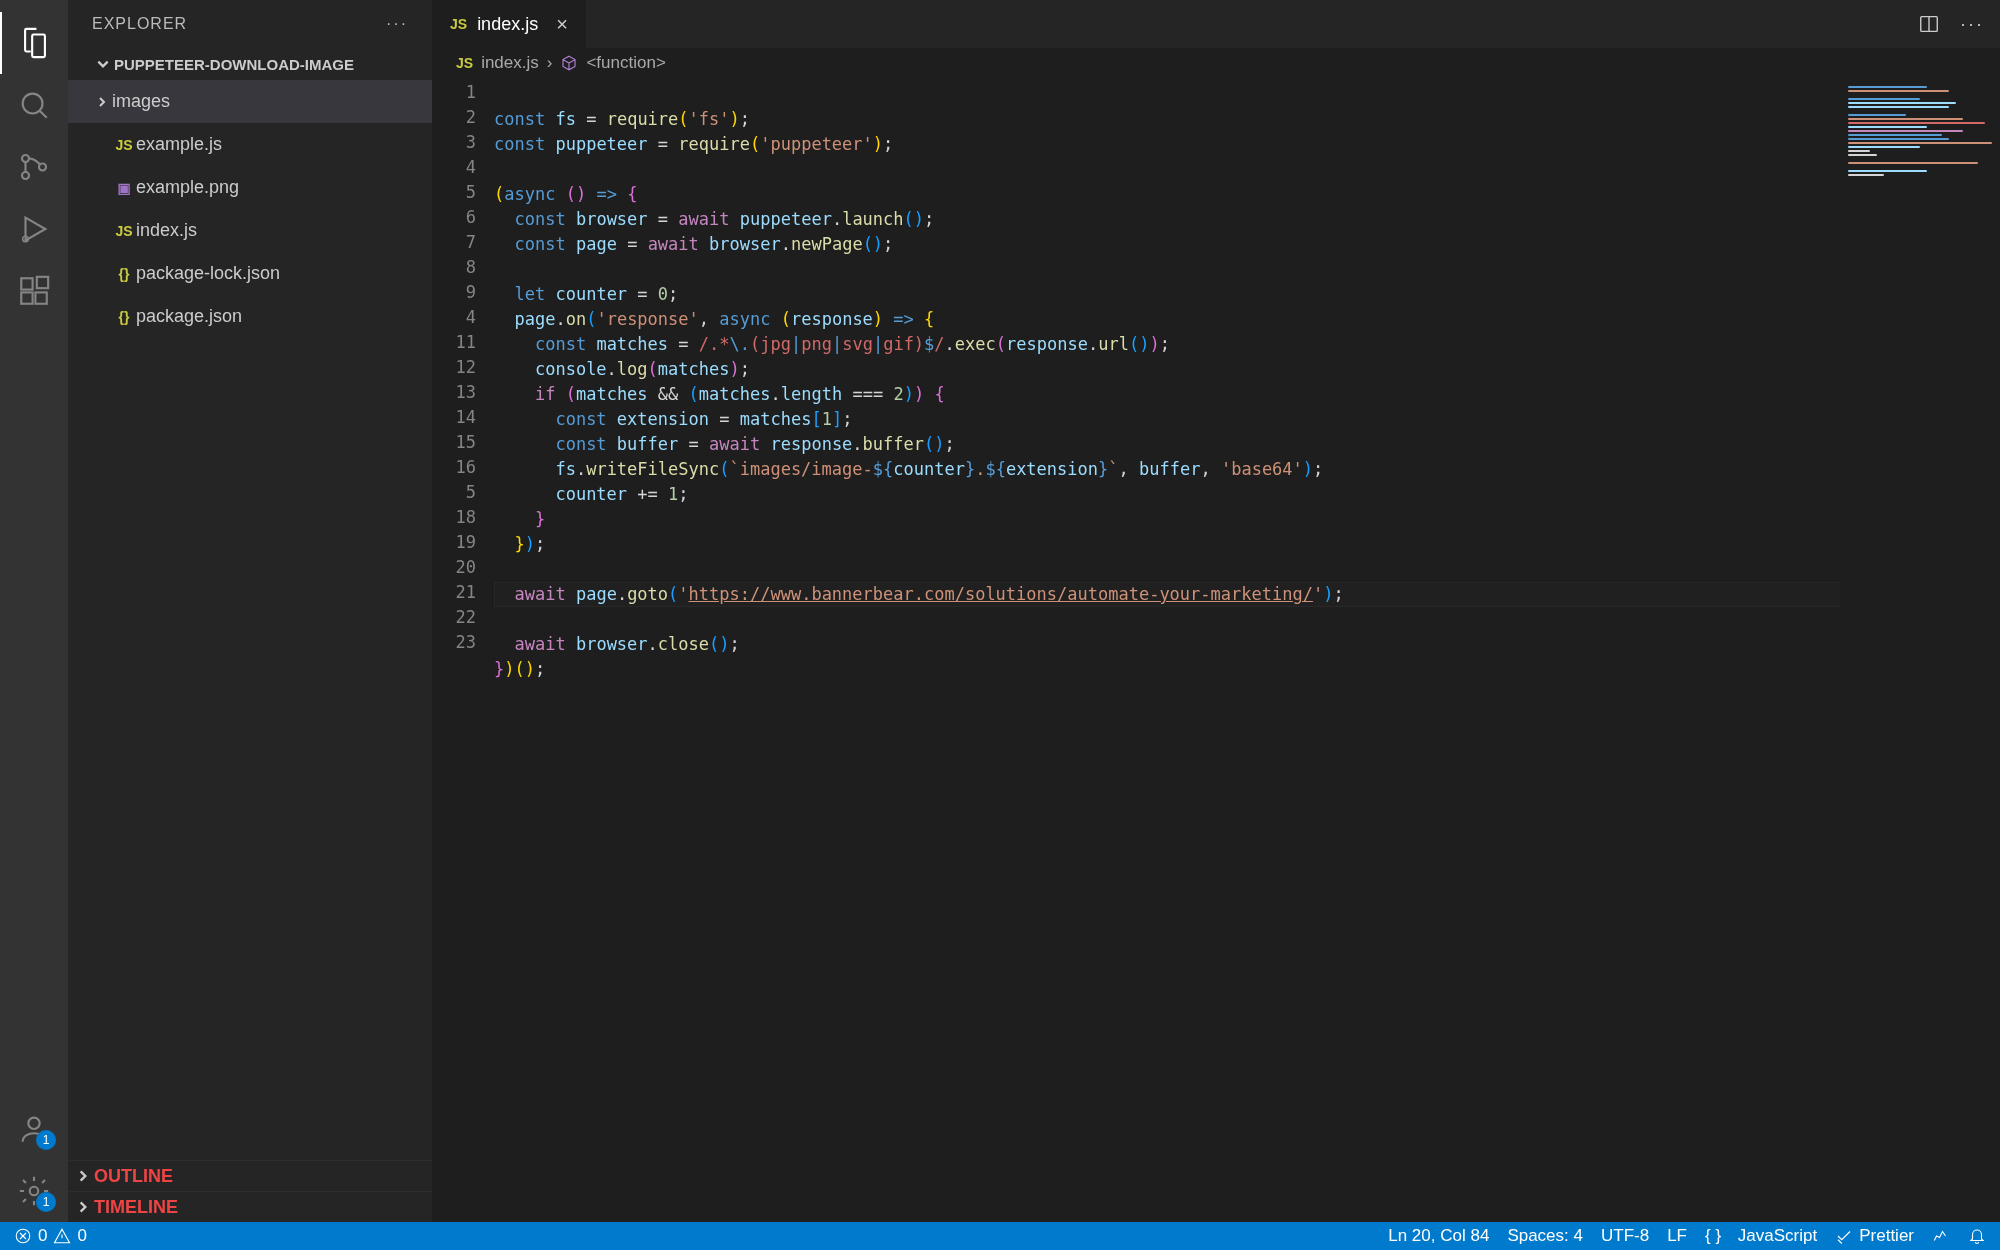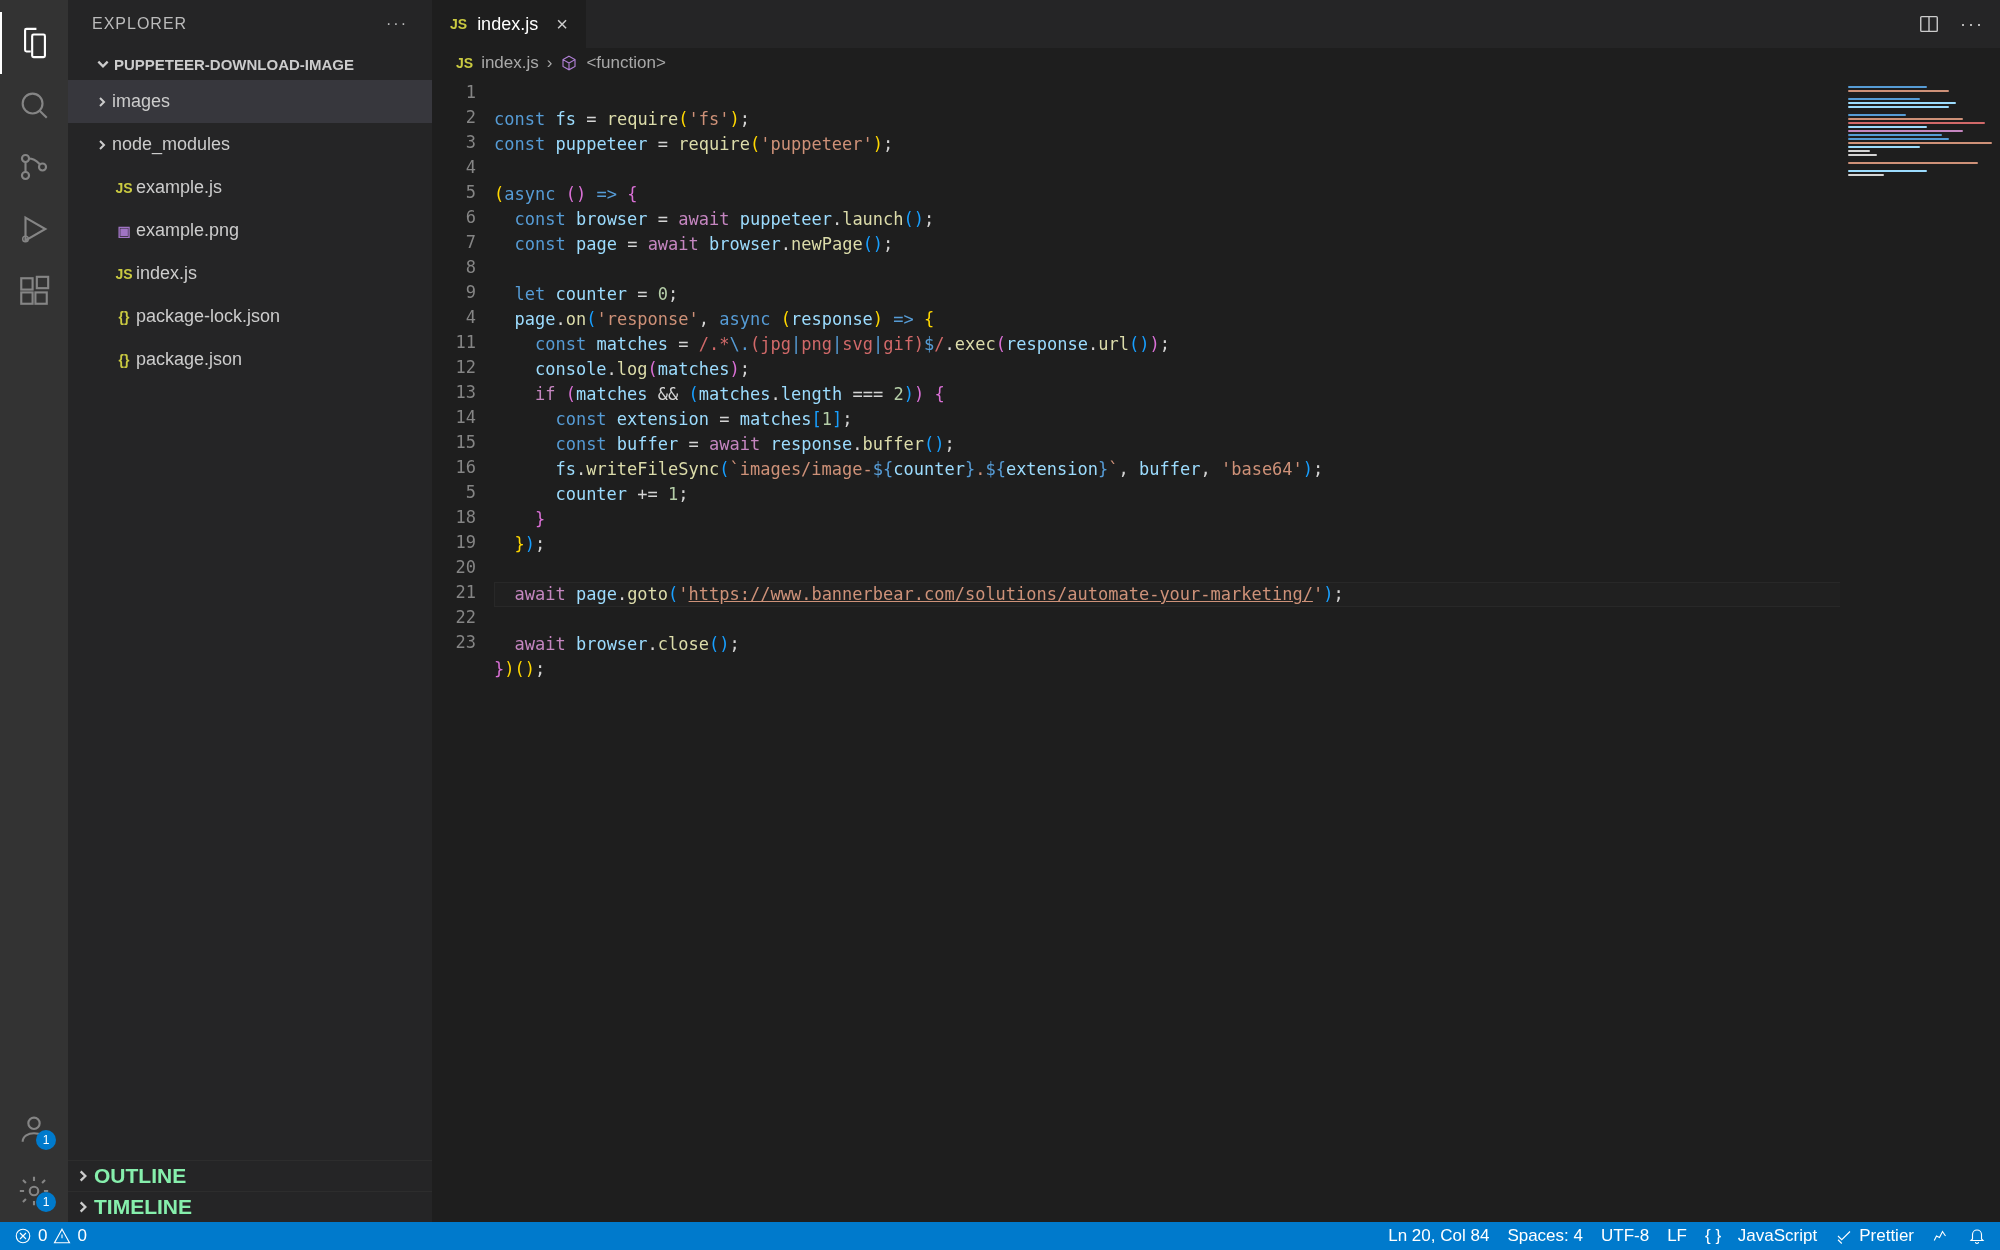--- a/index.html
+++ b/index.html
@@ -20,21 +20,21 @@
 .project-header svg{ width:14px; height:14px; stroke:#cccccc; fill:none; stroke-width:2; margin-right:4px;}
 .tree { flex:1; overflow:auto; }
 .tree-item { height:43px; display:flex; align-items:center; padding-left:24px; font-size:18px; color:#cccccc; cursor:pointer; }
 .tree-item.selected { background:#37373d; }
 .tree-item .chev { width:20px; display:flex; justify-content:center; }
 .tree-item .chev svg{ width:12px; height:12px; stroke:#cccccc; fill:none; stroke-width:2;}
 .tree-item .ficon { width:24px; display:flex; justify-content:center; font-size:14px; font-weight:700; }
 .ficon.js { color:#cbcb41; }
 .ficon.json { color:#cbcb41; }
 .ficon.img { color:#a074c4; }
-.panel-header { height:31px; display:flex; align-items:center; padding:0 8px; font-size:21px; font-weight:700; color:#86efac; border-top:1px solid #2d2d2d; cursor:pointer;}
+.panel-header { height:31px; display:flex; align-items:center; padding:0 8px; font-size:18px; font-weight:700; color:#ef4444; border-top:1px solid #2d2d2d; cursor:pointer;}
 .panel-header svg{ width:14px; height:14px; stroke:#cccccc; fill:none; stroke-width:2; margin-right:4px;}
 .editor-area { flex:1; display:flex; flex-direction:column; background:#1e1e1e; }
 .tabs { height:48px; background:#252526; display:flex; align-items:stretch; }
 .tab { display:flex; align-items:center; padding:0 18px; background:#1e1e1e; color:#ffffff; font-size:18px; gap:10px; cursor:pointer; }
 .tab .ficon { font-size:14px; font-weight:700; }
 .tab .close { color:#cccccc; cursor:pointer; font-size:20px; margin-left:8px; }
 .tabs .spacer { flex:1; }
 .tabs .actions { display:flex; align-items:center; gap:20px; padding:0 16px; }
 .tabs .actions svg{ width:22px; height:22px; stroke:#cccccc; fill:none; stroke-width:1.5;}
 .tabs .actions .dots{letter-spacing:2px;cursor:pointer;color:#cccccc;}
@@ -125,28 +125,20 @@
       <span>PUPPETEER-DOWNLOAD-IMAGE</span>
     </div>
     <div class="tree">
       <div class="tree-item selected">
         <span class="chev">
             <svg viewBox="0 0 12 12">
               <path d="M4 2l4 4-4 4"></path>
             </svg>
           </span>
         <span>images</span>
-      </div>
-      <div class="tree-item">
-        <span class="chev">
-            <svg viewBox="0 0 12 12">
-              <path d="M4 2l4 4-4 4"></path>
-            </svg>
-          </span>
-        <span>node_modules</span>
       </div>
       <div class="tree-item">
         <span class="chev"></span>
           <span class="ficon js">JS</span>
         <span>example.js</span>
       </div>
       <div class="tree-item">
         <span class="chev"></span>
           <span class="ficon img">▣</span>
         <span>example.png</span>

